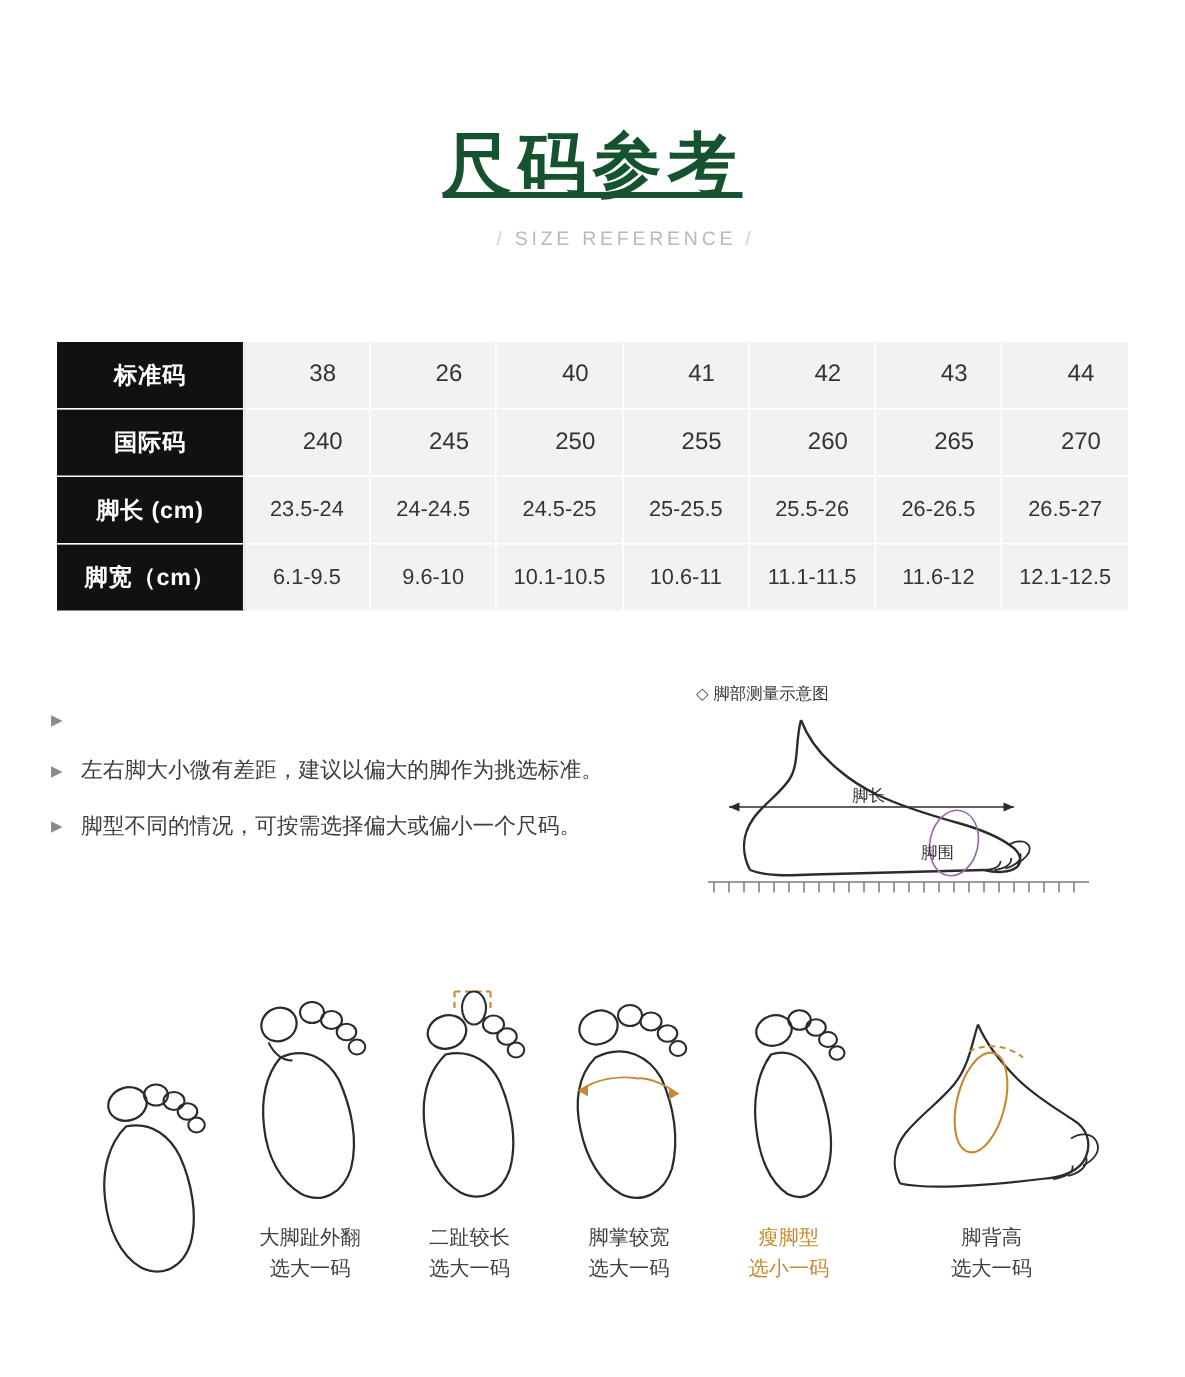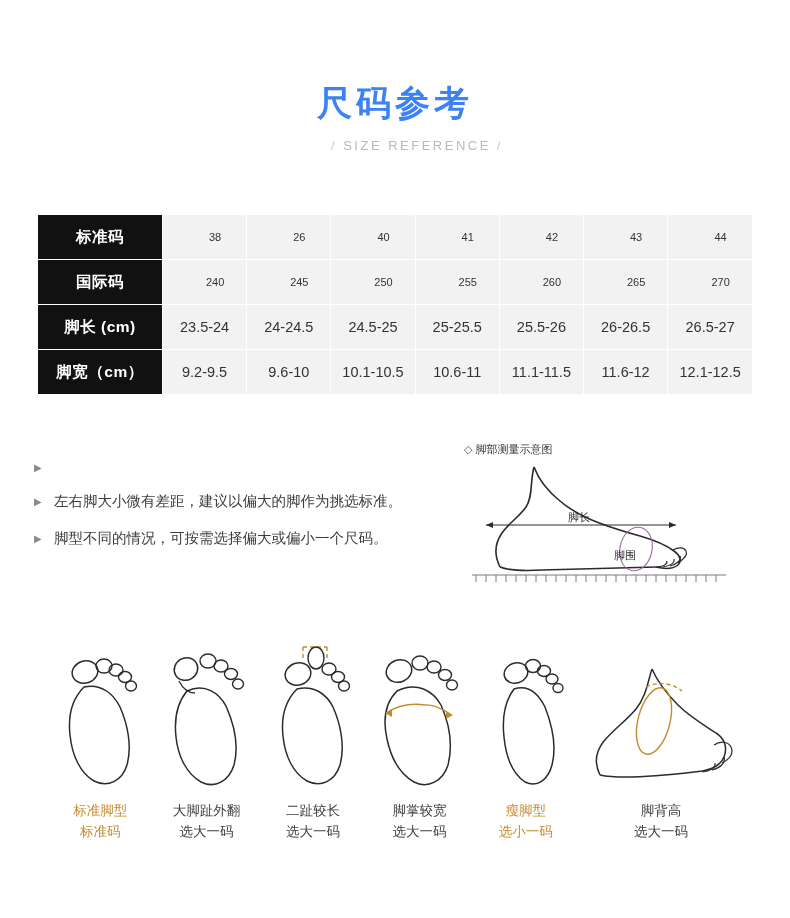--- a/index.html
+++ b/index.html
@@ -19,25 +19,26 @@
     width: 790px;
     height: 918px;
   }
 
   
   .header {
     text-align: center;
     padding-top: 82px;
   }
   .title {
-    font-size: 35px;
+    font-size: 46px;
     font-weight: bold;
     letter-spacing: 4px;
-    color: #3b82f6;
+    color: #14532d;
     line-height: 1.2;
+    text-decoration: underline;
   }
   .subtitle {
     margin-top: 14px;
     font-size: 13px;
     letter-spacing: 2.5px;
     color: #b9b9b9;
     font-family: "Liberation Sans", sans-serif;
     padding-left: 44px;
   }
   .subtitle .slash {
@@ -79,21 +80,21 @@
   table.size-table tr td:last-child {
     border-right: none;
   }
   table.size-table tr:first-child td {
     border-top: none;
   }
   table.size-table tr:last-child td {
     border-bottom: none;
   }
   table.size-table td.num {
-    font-size: 11px;
+    font-size: 16px;
     padding-left: 22px;
   }
   table.size-table td.small {
     font-size: 14.5px;
   }
 
   
   .mid {
     margin-top: 48px;
     display: flex;
@@ -214,21 +215,21 @@
         <td class="small">23.5-24</td>
         <td class="small">24-24.5</td>
         <td class="small">24.5-25</td>
         <td class="small">25-25.5</td>
         <td class="small">25.5-26</td>
         <td class="small">26-26.5</td>
         <td class="small">26.5-27</td>
       </tr>
       <tr>
         <td class="rowhead">脚宽（cm）</td>
-        <td class="small">9.2-9.5</td>
+        <td class="small">6.1-9.5</td>
         <td class="small">9.6-10</td>
         <td class="small">10.1-10.5</td>
         <td class="small">10.6-11</td>
         <td class="small">11.1-11.5</td>
         <td class="small">11.6-12</td>
         <td class="small">12.1-12.5</td>
       </tr>
     </tbody>
       </table>
   </div>
@@ -314,24 +315,20 @@
         <svg width="92" height="168" viewBox="0 0 92 168">
           <path d="M30 62 C18 74 14 92 16 110 C18 130 26 148 40 156 C54 163 68 156 73 140
                    C78 122 74 100 66 82 C60 70 48 58 30 62 Z" fill="none" stroke="#2b2b2b" stroke-width="1.5"></path>
           <ellipse cx="31" cy="47" rx="13" ry="11" fill="none" stroke="#2b2b2b" stroke-width="1.5" transform="rotate(-18 31 47)"></ellipse>
           <ellipse cx="50" cy="41" rx="8" ry="7" fill="none" stroke="#2b2b2b" stroke-width="1.4"></ellipse>
           <ellipse cx="62" cy="45" rx="7" ry="6" fill="none" stroke="#2b2b2b" stroke-width="1.4"></ellipse>
           <ellipse cx="71" cy="52" rx="6.5" ry="5.5" fill="none" stroke="#2b2b2b" stroke-width="1.4"></ellipse>
           <ellipse cx="77" cy="61" rx="5.5" ry="5" fill="none" stroke="#2b2b2b" stroke-width="1.4"></ellipse>
         </svg>
       </div>
-      <div class="foot-label accent">
-        <span>标准脚型</span>
-        <span class="line2">标准码</span>
-      </div>
     </div>
 
     <div class="foot-item">
       <div class="foot-art">
         <svg width="92" height="168" viewBox="0 0 92 168">
           <path d="M26 66 C16 78 13 94 15 112 C17 132 26 149 40 157 C54 164 68 156 73 140
                    C78 121 73 99 65 81 C58 68 44 58 26 66 Z" fill="none" stroke="#2b2b2b" stroke-width="1.5"></path>
           <ellipse cx="25" cy="44" rx="12" ry="11" fill="none" stroke="#2b2b2b" stroke-width="1.5" transform="rotate(-30 25 44)"></ellipse>
           <path d="M18 56 C22 64 28 68 34 68" fill="none" stroke="#2b2b2b" stroke-width="1.3"></path>
           <ellipse cx="47" cy="36" rx="8" ry="7" fill="none" stroke="#2b2b2b" stroke-width="1.4"></ellipse>

